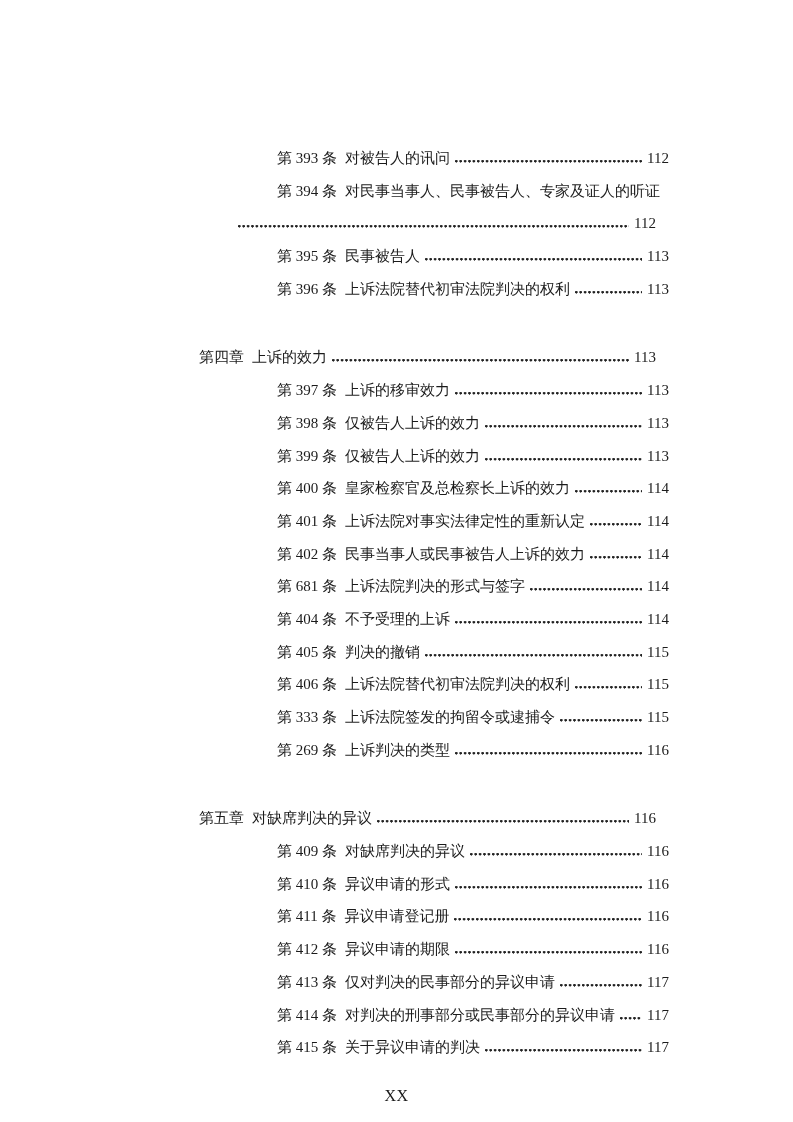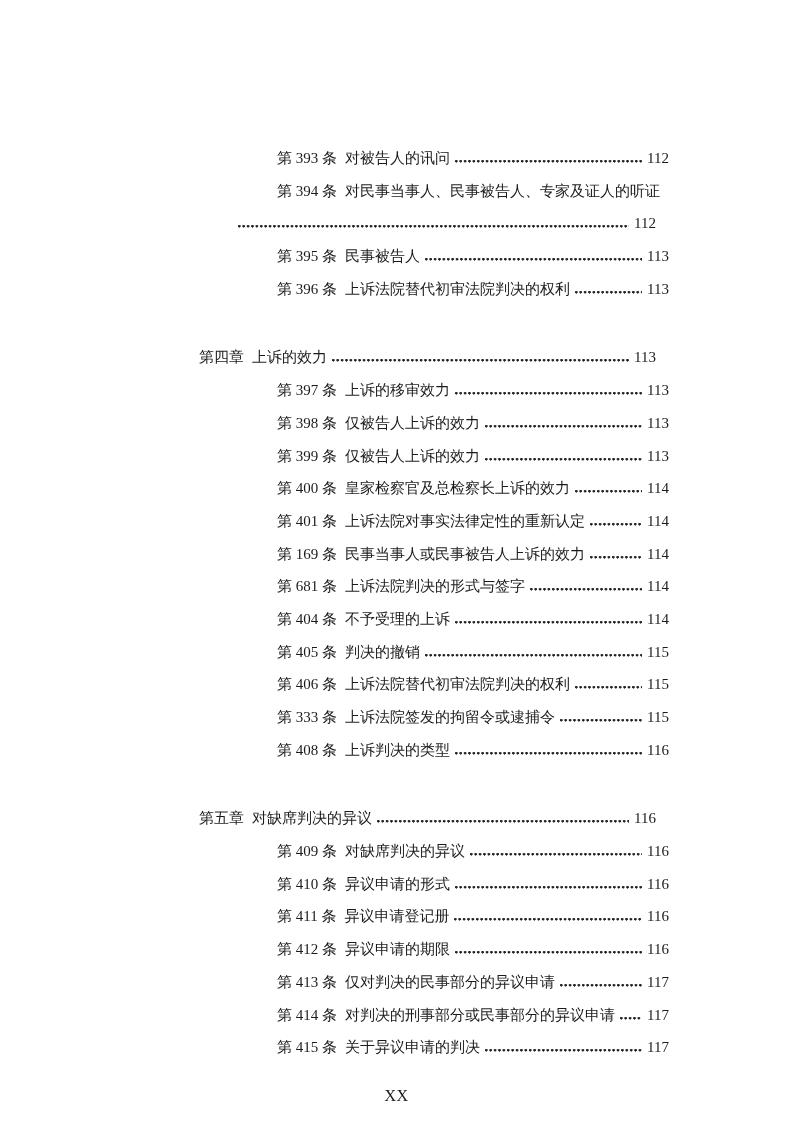--- a/index.html
+++ b/index.html
@@ -130,21 +130,21 @@
         <div class="leader"></div>
         <span class="pageno">114</span>
       </div>
       <div class="row article">
         <span class="label">第 401 条</span>
         <span class="title">上诉法院对事实法律定性的重新认定</span>
         <div class="leader"></div>
         <span class="pageno">114</span>
       </div>
       <div class="row article">
-        <span class="label">第 169 条</span>
+        <span class="label">第 402 条</span>
         <span class="title">民事当事人或民事被告人上诉的效力</span>
         <div class="leader"></div>
         <span class="pageno">114</span>
       </div>
       <div class="row article">
         <span class="label">第 681 条</span>
         <span class="title">上诉法院判决的形式与签字</span>
         <div class="leader"></div>
         <span class="pageno">114</span>
       </div>
@@ -166,21 +166,21 @@
         <div class="leader"></div>
         <span class="pageno">115</span>
       </div>
       <div class="row article">
         <span class="label">第 333 条</span>
         <span class="title">上诉法院签发的拘留令或逮捕令</span>
         <div class="leader"></div>
         <span class="pageno">115</span>
       </div>
       <div class="row article">
-        <span class="label">第 408 条</span>
+        <span class="label">第 269 条</span>
         <span class="title">上诉判决的类型</span>
         <div class="leader"></div>
         <span class="pageno">116</span>
       </div>
       <div class="row chapter">
         <span class="label">第五章</span>
         <span class="title">对缺席判决的异议</span>
         <div class="leader"></div>
         <span class="pageno">116</span>
       </div>

